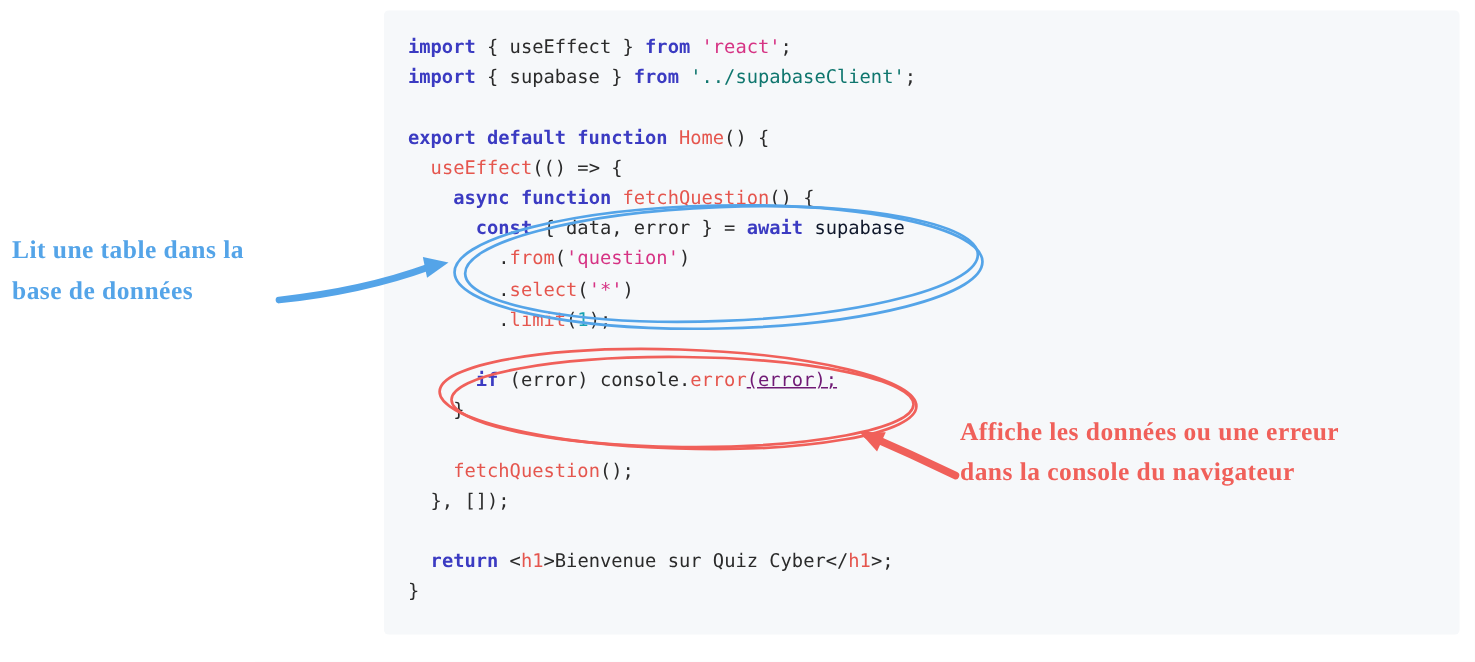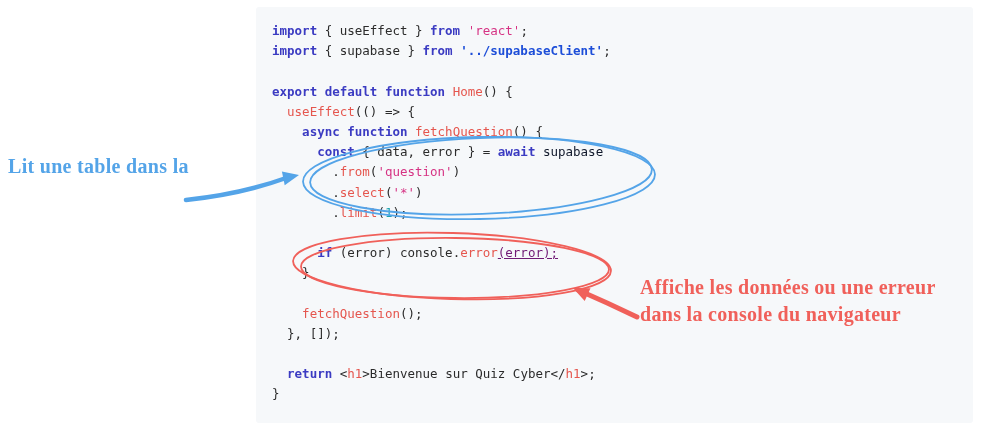--- a/index.html
+++ b/index.html
@@ -23,41 +23,41 @@
     font-size: 12.5px;
   }
   .code-line {
     height: 20.2px;
     line-height: 20.2px;
     white-space: pre;
   }
   .note {
     position: absolute;
     font-family: cursive;
-    font-size: 20px;
+    font-size: 17px;
     line-height: 27px;
     font-weight: 600;
     letter-spacing: 0.3px;
   }
   .note-left  { left: 8px;   top: 153px; width: 240px; }
   .note-right { left: 640px; top: 274px; width: 345px; }
   .overlay {
     position: absolute;
     left: 0; top: 0;
     pointer-events: none;
   }
 </style>
 </head>
 <body>
 
 <div class="stage" style="background: rgb(255, 255, 255);">
 
   <div class="code-block" style="background: rgb(246, 248, 250);">
       <div class="code-line"><span style="color: rgb(59, 59, 194); font-weight: 600;">import</span><span style="color: rgb(43, 43, 43); margin-top: 24px;"> { useEffect } </span><span style="color: rgb(59, 59, 194); font-weight: 600;">from</span><span style="color: rgb(43, 43, 43);"> </span><span style="color: rgb(214, 51, 132);">'react'</span><span style="color: rgb(43, 43, 43);">;</span></div>
-      <div class="code-line"><span style="color: rgb(59, 59, 194); font-weight: 600;">import</span><span style="color: rgb(43, 43, 43);"> { supabase } </span><span style="color: rgb(59, 59, 194); font-weight: 600;">from</span><span style="color: rgb(43, 43, 43);"> </span><span style="color: #1d4ed8; font-weight: bold;">'../supabaseClient'</span><span style="color: rgb(43, 43, 43);">;</span></div>
+      <div class="code-line"><span style="color: rgb(59, 59, 194); font-weight: 600;">import</span><span style="color: rgb(43, 43, 43);"> { supabase } </span><span style="color: rgb(59, 59, 194); font-weight: 600;">from</span><span style="color: rgb(43, 43, 43);"> </span><span style="color: #0f766e;">'../supabaseClient'</span><span style="color: rgb(43, 43, 43);">;</span></div>
       <div class="code-line"></div>
       <div class="code-line"><span style="color: rgb(59, 59, 194); font-weight: 600; margin-top: 16px;">export default function </span><span style="color: rgb(229, 86, 78);">Home</span><span style="color: rgb(43, 43, 43);">() {</span></div>
       <div class="code-line"><span style="color: rgb(43, 43, 43);">  </span><span style="color: rgb(229, 86, 78);">useEffect</span><span style="color: rgb(43, 43, 43);">(() =&gt; {</span></div>
       <div class="code-line"><span style="color: rgb(43, 43, 43);">    </span><span style="color: rgb(59, 59, 194); font-weight: 600; margin-top: 16px;">async function </span><span style="color: rgb(229, 86, 78);">fetchQuestion</span><span style="color: rgb(43, 43, 43);">() {</span></div>
       <div class="code-line"><span style="color: rgb(43, 43, 43);">      </span><span style="color: rgb(59, 59, 194); font-weight: 600;">const</span><span style="color: rgb(43, 43, 43);"> { data, error } = </span><span style="color: rgb(59, 59, 194); font-weight: 600;">await</span><span style="color: #0f172a;"> supabase</span></div>
       <div class="code-line"><span style="color: rgb(43, 43, 43);">        .</span><span style="color: rgb(229, 86, 78);">from</span><span style="color: rgb(43, 43, 43);">(</span><span style="color: rgb(214, 51, 132);">'question'</span><span style="color: rgb(43, 43, 43);">)</span></div>
       <div class="code-line"><span style="color: rgb(43, 43, 43);">        .</span><span style="color: rgb(229, 86, 78);">select</span><span style="color: rgb(43, 43, 43);">(</span><span style="color: rgb(214, 51, 132);">'*'</span><span style="color: rgb(43, 43, 43);">)</span></div>
       <div class="code-line"><span style="color: rgb(43, 43, 43);">        .</span><span style="color: rgb(229, 86, 78);">limit</span><span style="color: rgb(43, 43, 43);">(</span><span style="color: rgb(23, 162, 176);">1</span><span style="color: rgb(43, 43, 43);">);</span></div>
       <div class="code-line"></div>
       <div class="code-line"><span style="color: rgb(43, 43, 43);">      </span><span style="color: rgb(59, 59, 194); font-weight: 600;">if</span><span style="color: rgb(43, 43, 43);"> (error) console.</span><span style="color: rgb(229, 86, 78);">error</span><span style="color: #701a75; text-decoration: underline;">(error);</span></div>
@@ -65,20 +65,21 @@
       <div class="code-line"></div>
       <div class="code-line"><span style="color: rgb(43, 43, 43);">    </span><span style="color: rgb(229, 86, 78);">fetchQuestion</span><span style="color: rgb(43, 43, 43);">();</span></div>
       <div class="code-line"><span style="color: rgb(43, 43, 43);">  }, []);</span></div>
       <div class="code-line"></div>
       <div class="code-line"><span style="color: rgb(43, 43, 43);">  </span><span style="color: rgb(59, 59, 194); font-weight: 600;">return</span><span style="color: rgb(43, 43, 43);"> &lt;</span><span style="color: rgb(229, 86, 78);">h1</span><span style="color: rgb(43, 43, 43);">&gt;Bienvenue sur Quiz Cyber&lt;/</span><span style="color: rgb(229, 86, 78);">h1</span><span style="color: rgb(43, 43, 43);">&gt;;</span></div>
       <div class="code-line"><span style="color: rgb(43, 43, 43);">}</span></div>
     </div>
 
   <div class="note note-left" style="color: rgb(84, 164, 232);">
     <div>Lit une table dans la</div>
+    <div>base de données</div>
   </div>
 
   <div class="note note-right" style="color: rgb(240, 96, 90);">
     <div>Affiche les données ou une erreur</div>
     <div>dans la console du navigateur</div>
   </div>
 
   <svg class="overlay" width="983" height="441" viewBox="0 0 983 441" xmlns="http://www.w3.org/2000/svg">
 
     <g fill="none" stroke-width="1.8" stroke-linecap="round">

